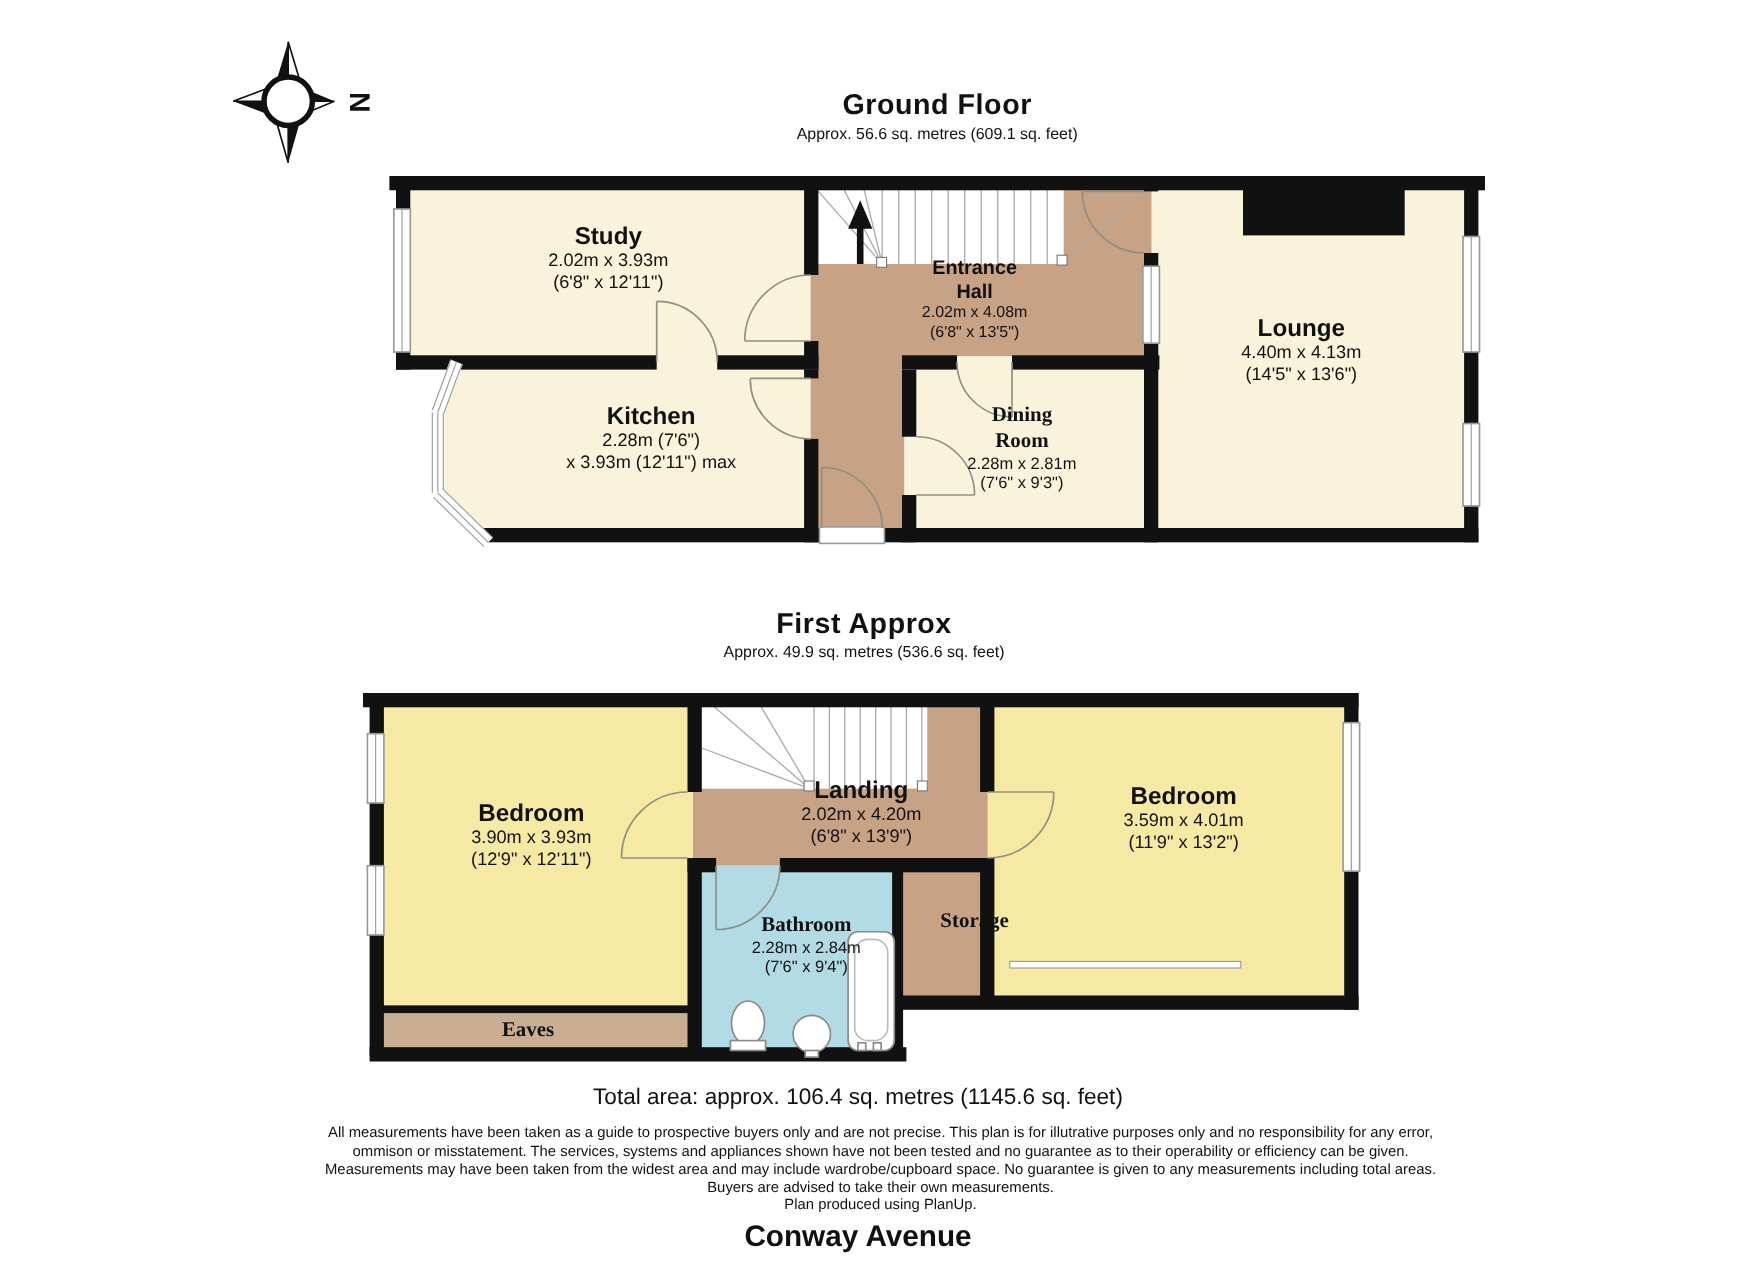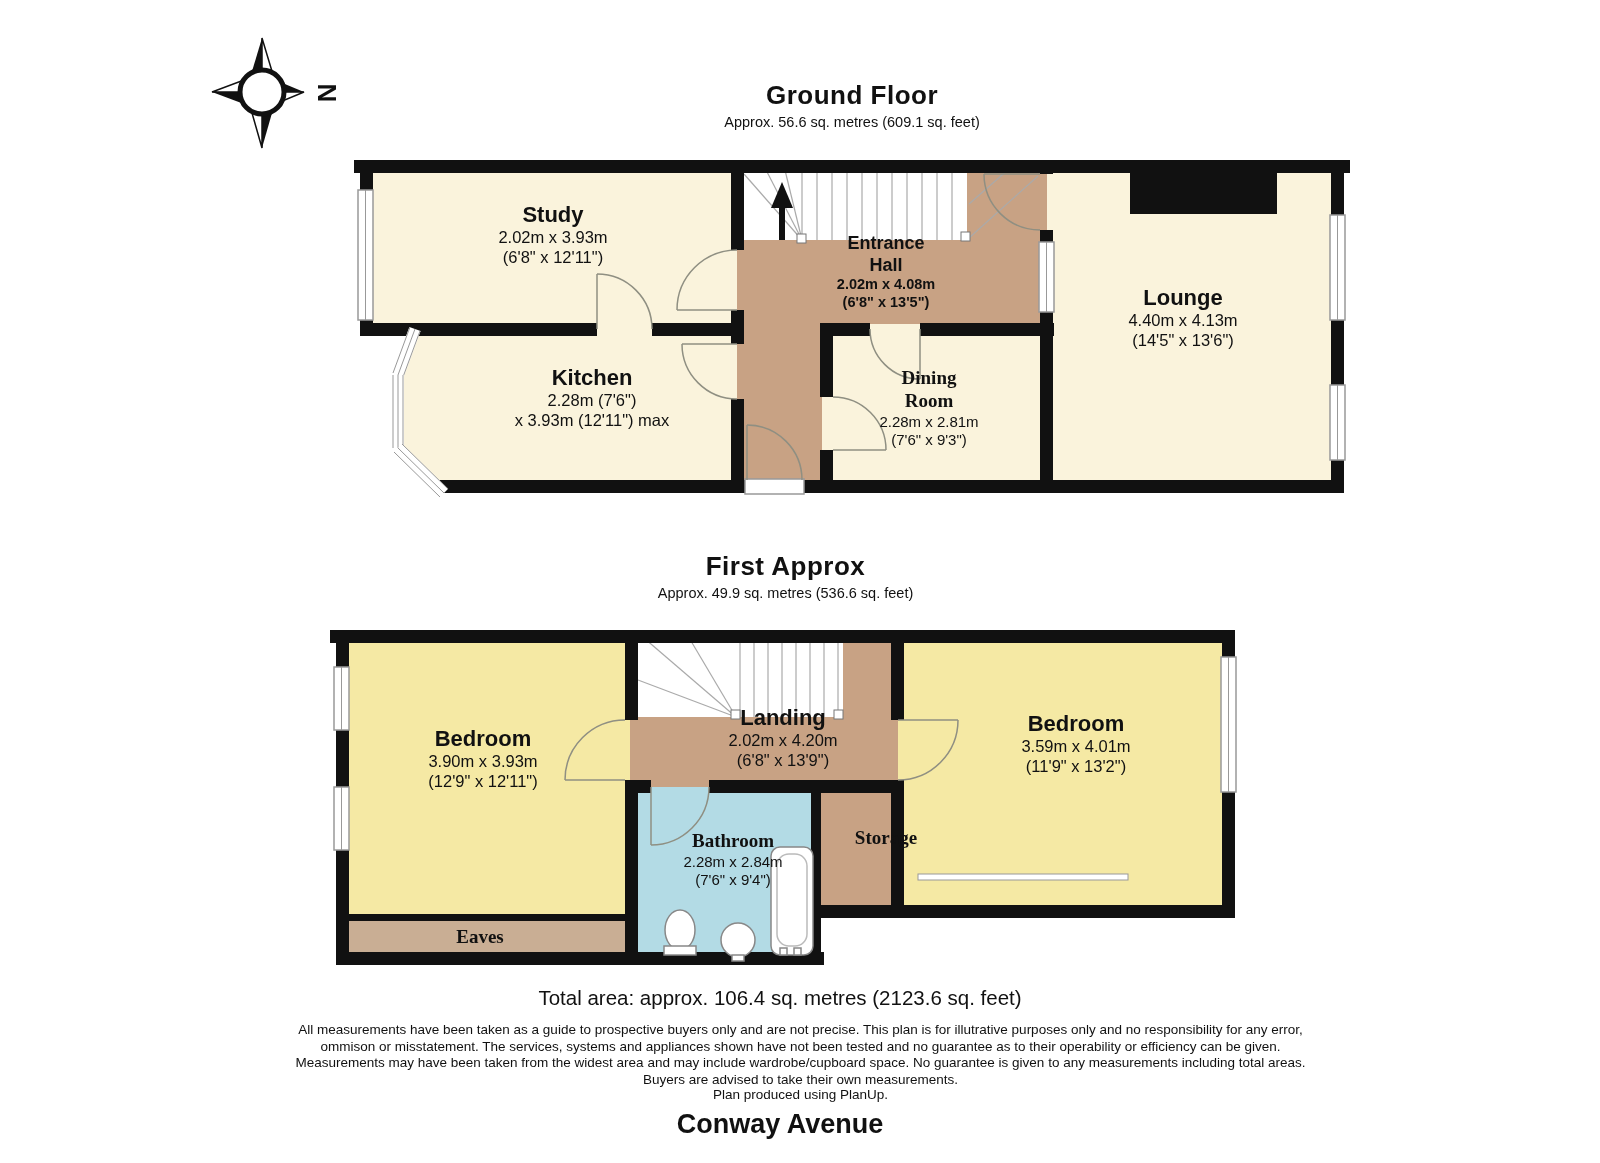--- a/index.html
+++ b/index.html
@@ -9,21 +9,21 @@
   .floor-head{position:absolute;text-align:center;}
   .floor-title{font-size:26px;font-weight:bold;letter-spacing:.5px;}
   .floor-sub{font-size:14.5px;margin-top:3px;}
   .lbl{position:absolute;text-align:center;transform:translateX(-50%);
        line-height:1.2;white-space:nowrap;}
   .lbl .nm{font-weight:bold;font-size:22px;}
   .lbl .dm{font-size:16.5px;}
   .lbl.md .nm{font-size:19px;font-family:Liberation Serif, serif;}
   .lbl.md .dm{font-size:15px;}
   .lbl.sm .nm{font-size:18px;}
-  .lbl.sm .dm{font-size:14.5px;font-weight:bold;}
+  .lbl.sm .dm{font-size:14.5px;}
   .total-area{position:absolute;left:0;width:1560px;text-align:center;
        top:986px;font-size:20.5px;}
   .disclaimer{position:absolute;left:278px;width:1045px;top:1022px;
        font-size:13.5px;line-height:16.5px;text-align:center;}
   .produced{position:absolute;left:278px;width:1045px;top:1087px;
        font-size:13.5px;text-align:center;}
   .address{position:absolute;left:0;width:1560px;top:1109px;text-align:center;
        font-size:27px;font-weight:bold;}
   svg{display:block;}
 </style>
@@ -329,16 +329,16 @@
   <div class="dm">2.28m x 2.84m</div>
   <div class="dm">(7'6" x 9'4")</div>
 </div>
 <div class="lbl md" style="left:886px;top:827px">
   <div class="nm">Storage</div>
 </div>
 <div class="lbl md" style="left:480px;top:926px">
   <div class="nm">Eaves</div>
 </div>
 
-<div class="total-area">Total area: approx. 106.4 sq. metres (2123.6 sq. feet)</div>
+<div class="total-area">Total area: approx. 106.4 sq. metres (1145.6 sq. feet)</div>
 <div class="disclaimer">All measurements have been taken as a guide to prospective buyers only and are not precise. This plan is for illutrative purposes only and no responsibility for any error, ommison or misstatement. The services, systems and appliances shown have not been tested and no guarantee as to their operability or efficiency can be given. Measurements may have been taken from the widest area and may include wardrobe/cupboard space. No guarantee is given to any measurements including total areas. Buyers are advised to take their own measurements.</div>
 <div class="produced">Plan produced using PlanUp.</div>
 <div class="address">Conway Avenue</div>
 
 </body></html>

